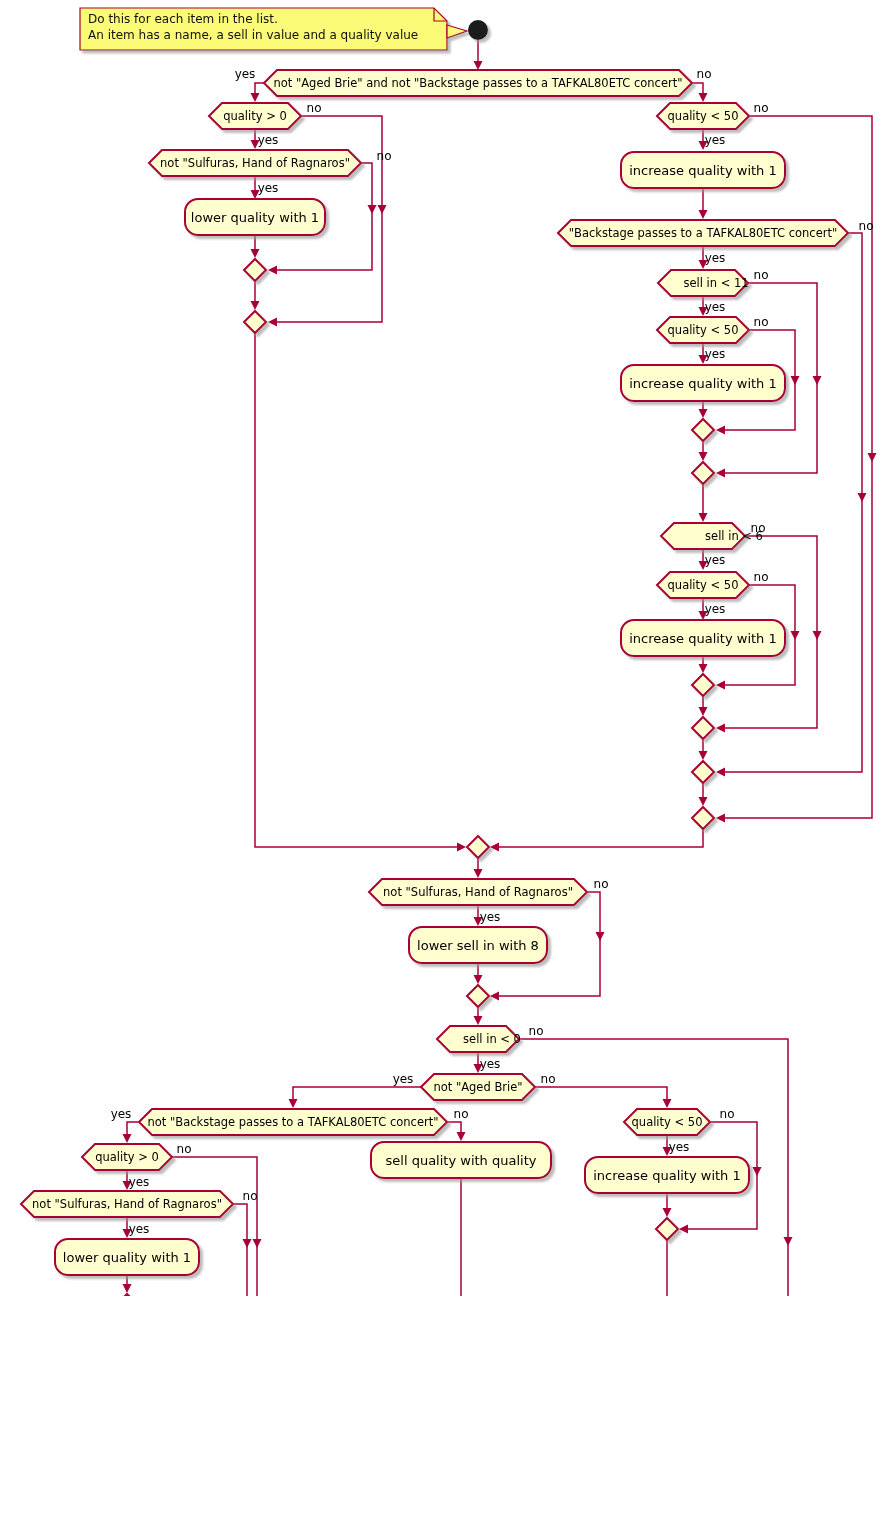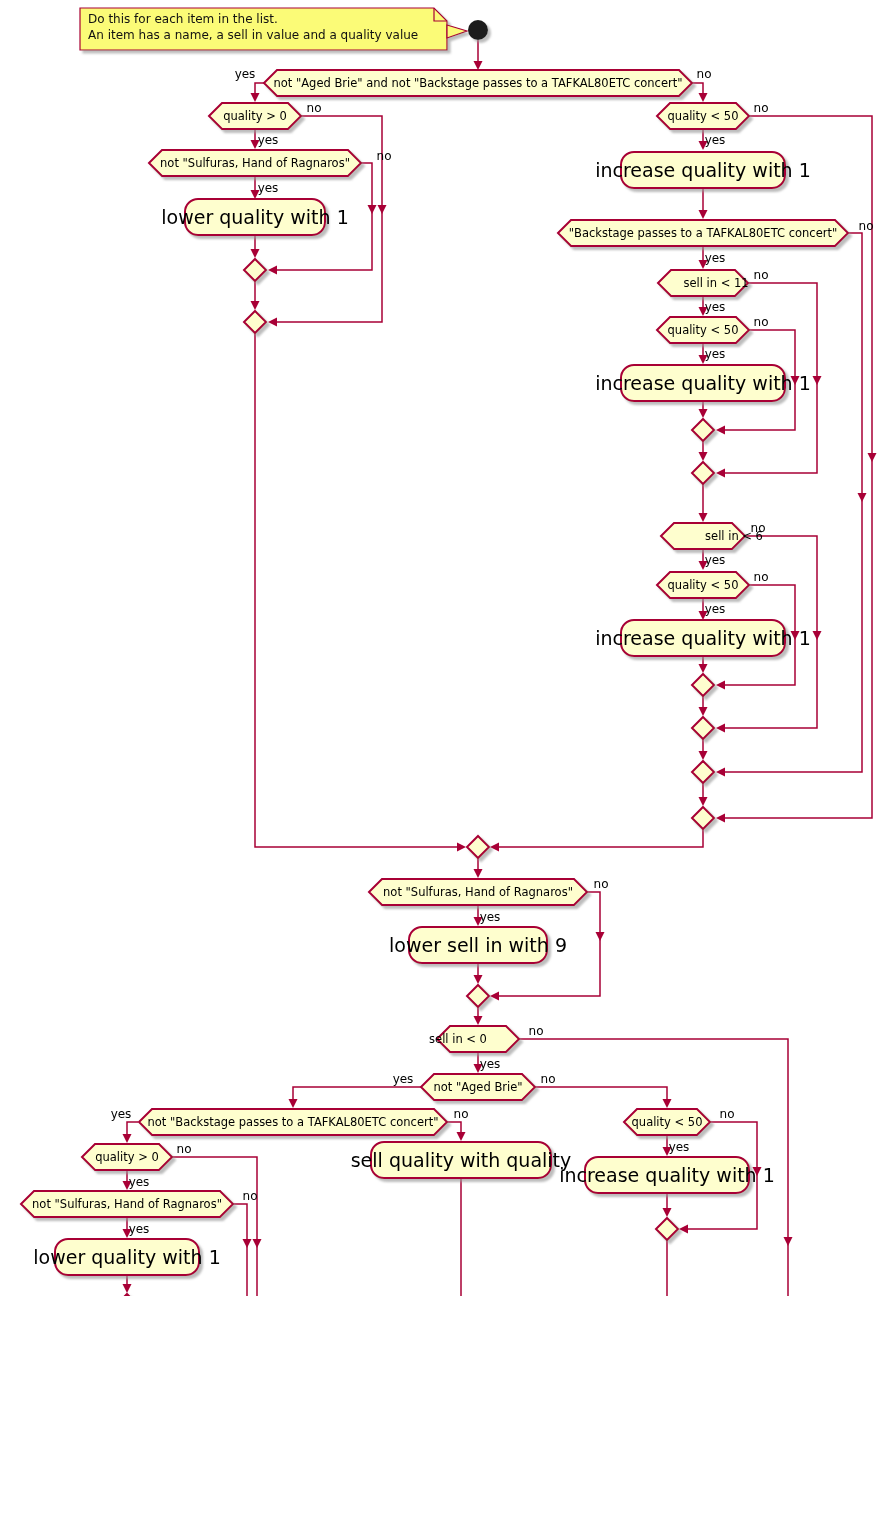--- a/index.html
+++ b/index.html
@@ -6,21 +6,21 @@
   .canvas {
     position:relative; width:896px; height:1296px; background:#ffffff;
     font-family:"DejaVu Sans", sans-serif; overflow:hidden;
   }
   .canvas svg { position:absolute; left:0; top:0; }
   .lbl {
     position:absolute; transform:translate(-50%,-50%);
     white-space:nowrap; color:#000; text-align:center; pointer-events:none;
   }
   .dec  { font-size:11.5px; }
-  .act  { font-size:19px; }
+  .act  { font-size:13px; }
   .edge { font-size:12px; }
   .note-line { position:absolute; font-size:12px; color:#111; white-space:nowrap; }
   .shape { fill:#FEFECE; stroke:#A80036; stroke-width:2; }
   .edgeline { fill:none; stroke:#A80036; stroke-width:1.5; }
   .ah { fill:#A80036; stroke:none; }
   .notepoly { fill:#FBFB77; stroke:#A80036; stroke-width:1.2; }
 </style>
 </head>
 <body>
 
@@ -236,22 +236,22 @@
 <div class="lbl dec" style="left:703px; top:116px;">quality &lt; 50</div>
 <div class="lbl act" style="left:703px; top:170px;">increase quality with 1</div>
 <div class="lbl dec" style="left:703px; top:233px;">"Backstage passes to a TAFKAL80ETC concert"</div>
 <div class="lbl dec" style="left:703px; top:283px;margin-left:13px;">sell in &lt; 11</div>
 <div class="lbl dec" style="left:703px; top:330px;">quality &lt; 50</div>
 <div class="lbl act" style="left:703px; top:383px;">increase quality with 1</div>
 <div class="lbl dec" style="left:703px; top:536px;margin-left:31px;">sell in &lt; 6</div>
 <div class="lbl dec" style="left:703px; top:585px;">quality &lt; 50</div>
 <div class="lbl act" style="left:703px; top:638px;">increase quality with 1</div>
 <div class="lbl dec" style="left:478px; top:892px;">not "Sulfuras, Hand of Ragnaros"</div>
-<div class="lbl act" style="left:478px; top:945px;">lower sell in with 9</div>
-<div class="lbl dec" style="left:458px; top:1039px;">sell in &lt; 0</div>
+<div class="lbl act" style="left:478px; top:945px;">lower sell in with 8</div>
+<div class="lbl dec" style="left:492px; top:1039px;">sell in &lt; 0</div>
 <div class="lbl dec" style="left:478px; top:1087px;">not "Aged Brie"</div>
 <div class="lbl dec" style="left:293px; top:1122px;">not "Backstage passes to a TAFKAL80ETC concert"</div>
 <div class="lbl dec" style="left:127px; top:1157px;">quality &gt; 0</div>
 <div class="lbl dec" style="left:127px; top:1204px;">not "Sulfuras, Hand of Ragnaros"</div>
 <div class="lbl act" style="left:127px; top:1257px;">lower quality with 1</div>
 <div class="lbl act" style="left:461px; top:1160px;">sell quality with quality</div>
 <div class="lbl dec" style="left:667px; top:1122px;">quality &lt; 50</div>
 <div class="lbl act" style="left:667px; top:1175px;">increase quality with 1</div>
 
 <div class="lbl edge" style="left:245px; top:74px;">yes</div>

